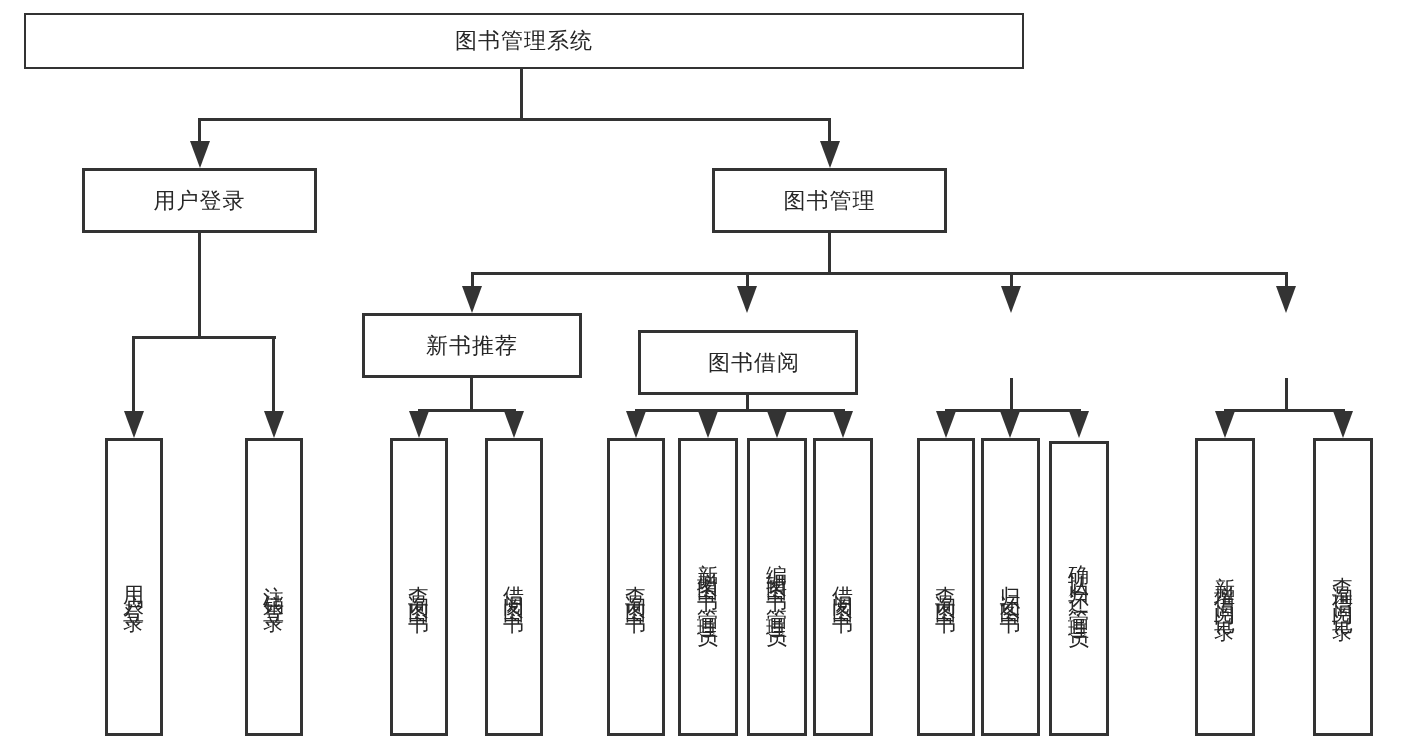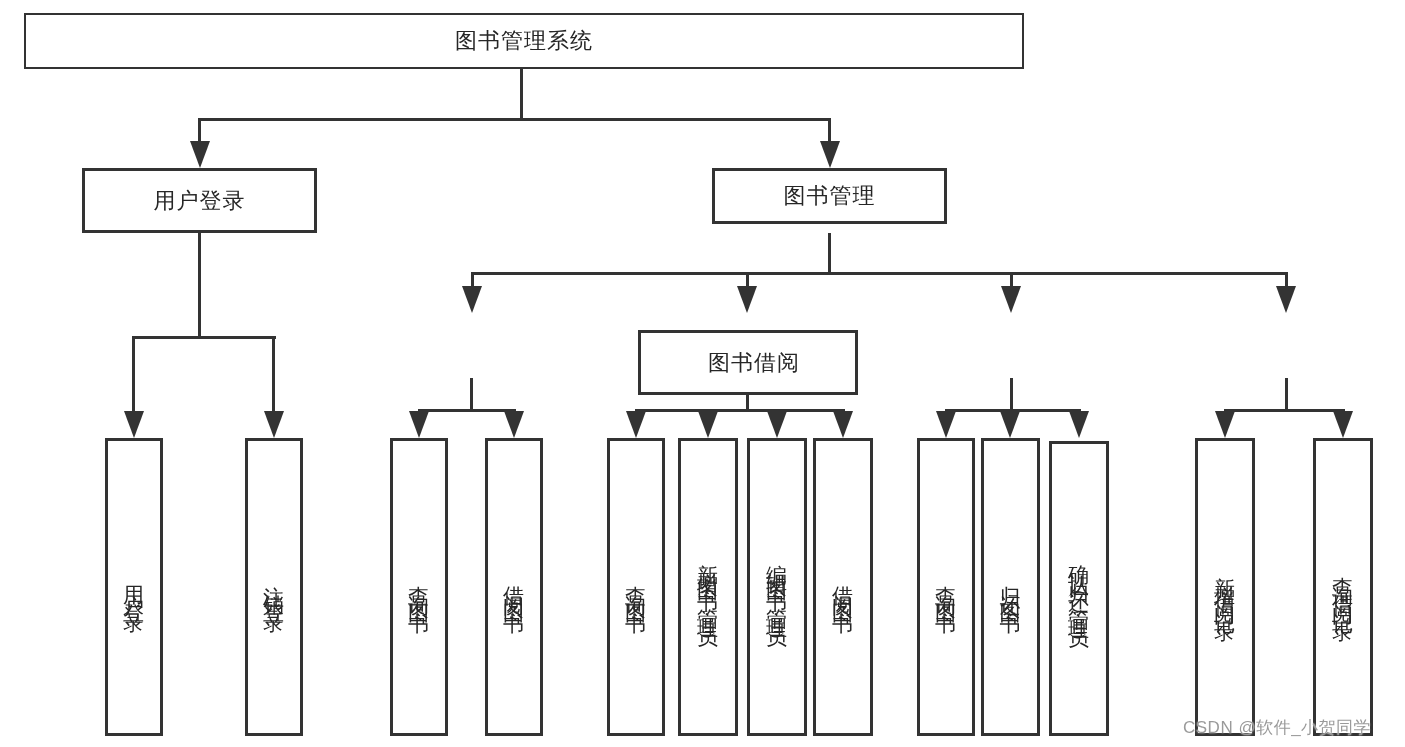--- a/index.html
+++ b/index.html
@@ -68,40 +68,41 @@
   <div class="box rootbox" style="left:24px;top:13px;width:1000px;height:56px;">图书管理系统</div>
 
   <div class="vline" style="left:520px;top:69px;height:52px;"></div>
   <div class="hline" style="left:198px;top:118px;width:633px;"></div>
   <div class="vline" style="left:198px;top:118px;height:28px;"></div>
   <div class="arrow" style="left:190px;top:141px;"></div>
   <div class="vline" style="left:828px;top:118px;height:28px;"></div>
   <div class="arrow" style="left:820px;top:141px;"></div>
 
   <div class="box" style="left:82px;top:168px;width:235px;height:65px;">用户登录</div>
-  <div class="box" style="left:712px;top:168px;width:235px;height:56px;">图书管理</div>
+  <div class="box" style="left:712px;top:168px;width:235px;height:65px;">图书管理</div>
 
   <div class="vline" style="left:198px;top:233px;height:103px;"></div>
   <div class="hline" style="left:132px;top:336px;width:144px;"></div>
   <div class="vline" style="left:132px;top:336px;height:78px;"></div>
   <div class="arrow" style="left:124px;top:411px;"></div>
   <div class="vline" style="left:272px;top:336px;height:78px;"></div>
   <div class="arrow" style="left:264px;top:411px;"></div>
 
   <div class="vline" style="left:828px;top:233px;height:42px;"></div>
   <div class="hline" style="left:471px;top:272px;width:816px;"></div>
   <div class="vline" style="left:471px;top:272px;height:18px;"></div>
   <div class="arrow" style="left:462px;top:286px;"></div>
   <div class="vline" style="left:746px;top:272px;height:18px;"></div>
   <div class="arrow" style="left:737px;top:286px;"></div>
   <div class="vline" style="left:1010px;top:272px;height:18px;"></div>
   <div class="arrow" style="left:1001px;top:286px;"></div>
   <div class="vline" style="left:1285px;top:272px;height:18px;"></div>
   <div class="arrow" style="left:1276px;top:286px;"></div>
 
+  <div class="box" style="left:362px;top:313px;width:220px;height:65px;">新书推荐</div>
   <div class="box" style="left:638px;top:330px;width:220px;height:65px;padding-left:12px;">图书借阅</div>
 
   <div class="vline" style="left:470px;top:378px;height:31px;"></div>
   <div class="hline" style="left:418px;top:409px;width:98px;"></div>
   <div class="arrow" style="left:409px;top:411px;"></div>
   <div class="arrow" style="left:504px;top:411px;"></div>
 
   <div class="vline" style="left:746px;top:378px;height:31px;"></div>
   <div class="hline" style="left:635px;top:409px;width:210px;"></div>
   <div class="arrow" style="left:626px;top:411px;"></div>
@@ -131,15 +132,14 @@
   <div class="vbox" style="left:747px;top:438px;width:60px;height:298px;">编辑图书（管理员）</div>
   <div class="vbox" style="left:813px;top:438px;width:60px;height:298px;">借阅图书</div>
 
   <div class="vbox" style="left:917px;top:438px;width:58px;height:298px;">查询图书</div>
   <div class="vbox" style="left:981px;top:438px;width:59px;height:298px;">归还图书</div>
   <div class="vbox" style="left:1049px;top:441px;width:60px;height:295px;">确认归还（管理员）</div>
 
   <div class="vbox" style="left:1195px;top:438px;width:60px;height:298px;">新增借阅记录</div>
   <div class="vbox" style="left:1313px;top:438px;width:60px;height:298px;">查询借阅记录</div>
 
-  <div class="watermark">CSDN @软件_小贺同学</div>
 
 </div>
 
 </body></html>

